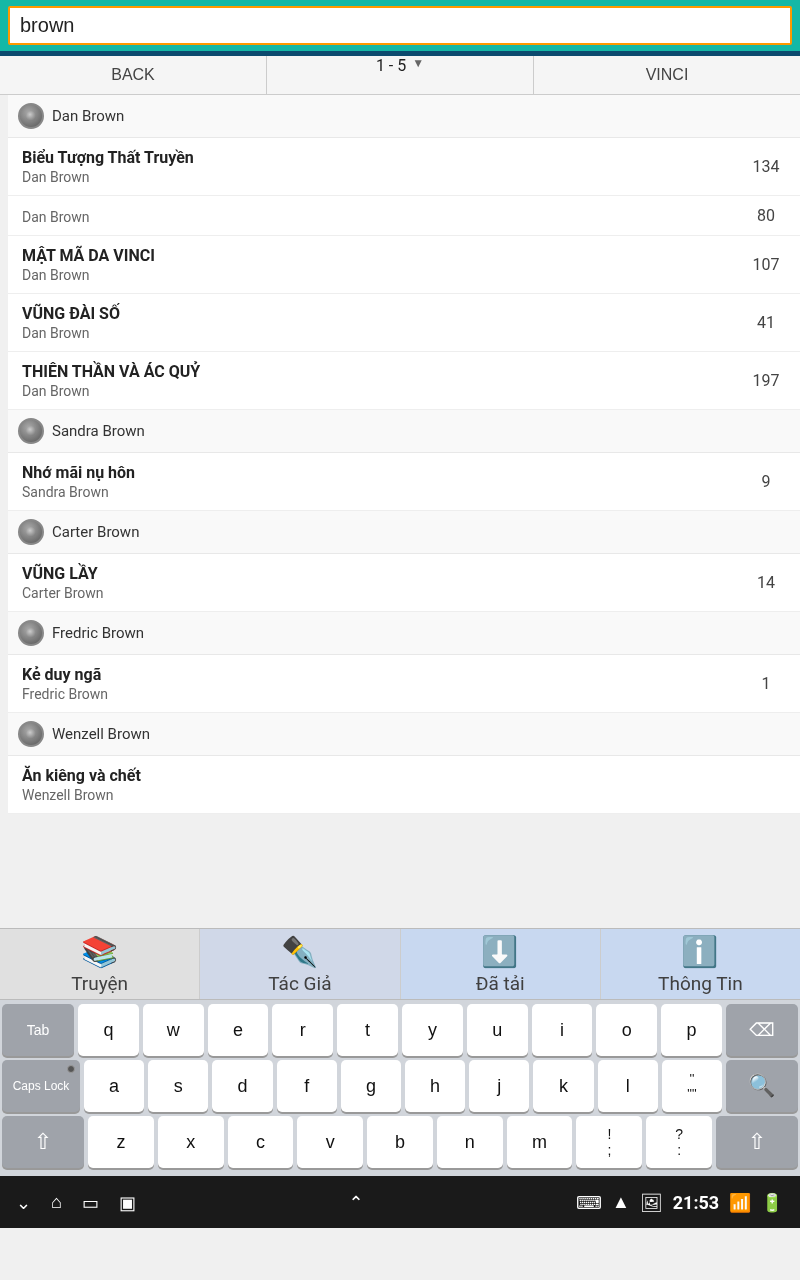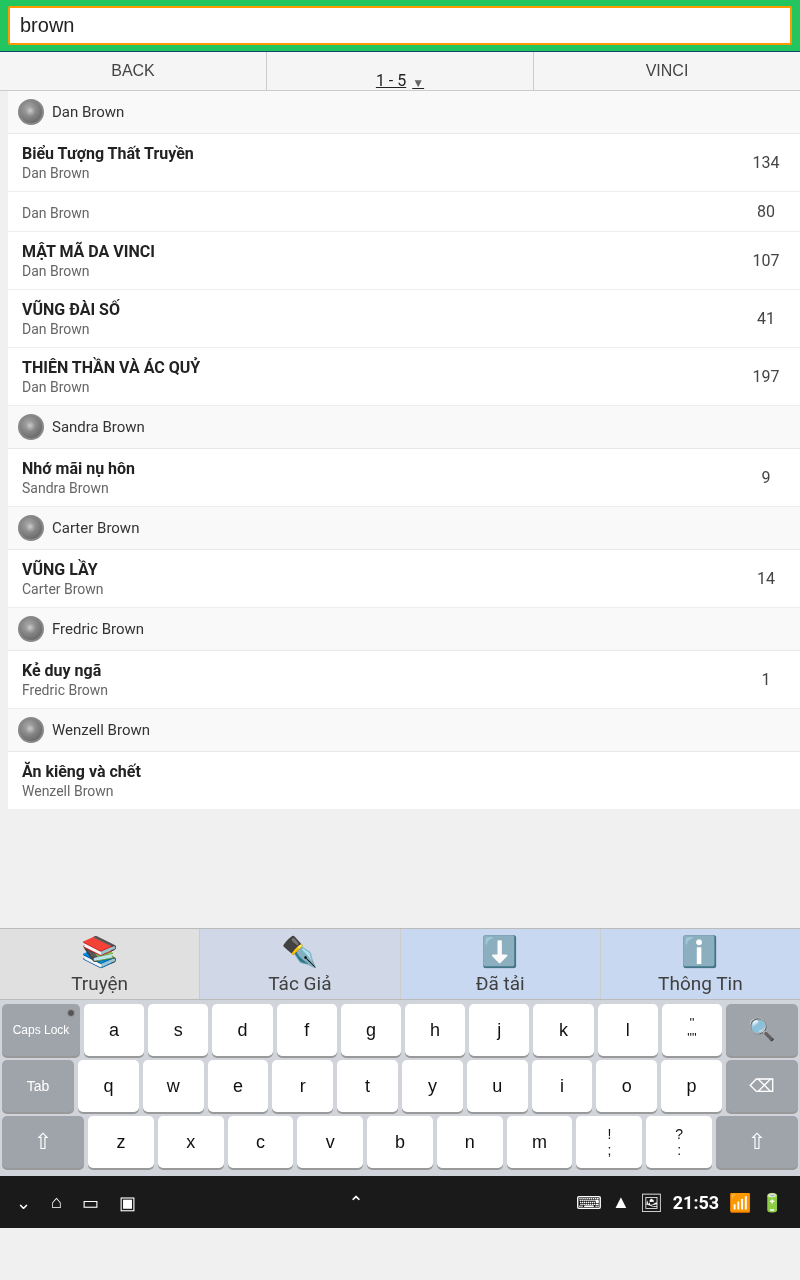--- a/index.html
+++ b/index.html
@@ -7,23 +7,23 @@
       width: 800px;
       height: 1280px;
       background: #f0f0f0;
       font-family: 'Roboto', Arial, sans-serif;
       overflow: hidden;
       position: relative;
     }
 
     
     #search-bar {
-      background: #22c55e;
+      background: #14b8a6;
       padding: 6px 8px;
-      border-bottom: 1px solid #0c4a6e;
+      border-bottom: 5px solid #0c4a6e;
     }
     #search-input {
       width: 100%;
       border: 2px solid #f90;
       padding: 6px 10px;
       font-size: 20px;
       outline: none;
       color: #222;
       border-radius: 2px;
     }
@@ -42,27 +42,26 @@
       color: #444;
       border: none;
       background: #f5f5f5;
       cursor: pointer;
       border-right: 1px solid #ccc;
     }
     .nav-btn:last-child { border-right: none; }
     .nav-center {
       flex: 1;
       display: flex;
-      align-items: flex-end;
+      align-items: flex-start;
       justify-content: center;
       gap: 6px;
       font-size: 16px;
       color: #222;
       border-right: 1px solid #ccc;
-      text-decoration: underline;
     }
     .dropdown-arrow {
       font-size: 12px;
       color: #666;
     }
 
     
     #results-list {
       background: white;
       flex: 1;
@@ -443,55 +442,55 @@
       <span class="tab-icon">⬇️</span>
       <span class="tab-label">Đã tải</span>
     </div>
     <div class="tab-item active-blue" style="background:#c8d8f0;">
       <span class="tab-icon">ℹ️</span>
       <span class="tab-label">Thông Tin</span>
     </div>
   </div>
 
   <div id="keyboard">
+
+    <div class="kb-row">
+      <button class="kb-key tab-key">Tab</button>
+      <button class="kb-key">q</button>
+      <button class="kb-key">w</button>
+      <button class="kb-key">e</button>
+      <button class="kb-key">r</button>
+      <button class="kb-key">t</button>
+      <button class="kb-key">y</button>
+      <button class="kb-key">u</button>
+      <button class="kb-key">i</button>
+      <button class="kb-key">o</button>
+      <button class="kb-key">p</button>
+      <button class="kb-key backspace-key">⌫</button>
+    </div>
 
     <div class="kb-row">
       <button class="kb-key caps-key">
         <span style="width:8px;height:8px;border-radius:50%;background:#555;border:1px solid #999;position:absolute;top:5px;right:5px;"></span>
         Caps Lock
       </button>
       <button class="kb-key">a</button>
       <button class="kb-key">s</button>
       <button class="kb-key">d</button>
       <button class="kb-key">f</button>
       <button class="kb-key">g</button>
       <button class="kb-key">h</button>
       <button class="kb-key">j</button>
       <button class="kb-key">k</button>
       <button class="kb-key">l</button>
       <button class="kb-key quote-key" style="font-size:13px;">''<br>""</button>
       <button class="kb-key search-key">🔍</button>
     </div>
 
     <div class="kb-row">
-      <button class="kb-key tab-key">Tab</button>
-      <button class="kb-key">q</button>
-      <button class="kb-key">w</button>
-      <button class="kb-key">e</button>
-      <button class="kb-key">r</button>
-      <button class="kb-key">t</button>
-      <button class="kb-key">y</button>
-      <button class="kb-key">u</button>
-      <button class="kb-key">i</button>
-      <button class="kb-key">o</button>
-      <button class="kb-key">p</button>
-      <button class="kb-key backspace-key">⌫</button>
-    </div>
-
-    <div class="kb-row">
       <button class="kb-key shift-key">⇧</button>
       <button class="kb-key">z</button>
       <button class="kb-key">x</button>
       <button class="kb-key">c</button>
       <button class="kb-key">v</button>
       <button class="kb-key">b</button>
       <button class="kb-key">n</button>
       <button class="kb-key">m</button>
       <button class="kb-key" style="font-size:14px;">!<br>;</button>
       <button class="kb-key" style="font-size:14px;">?<br>:</button>

